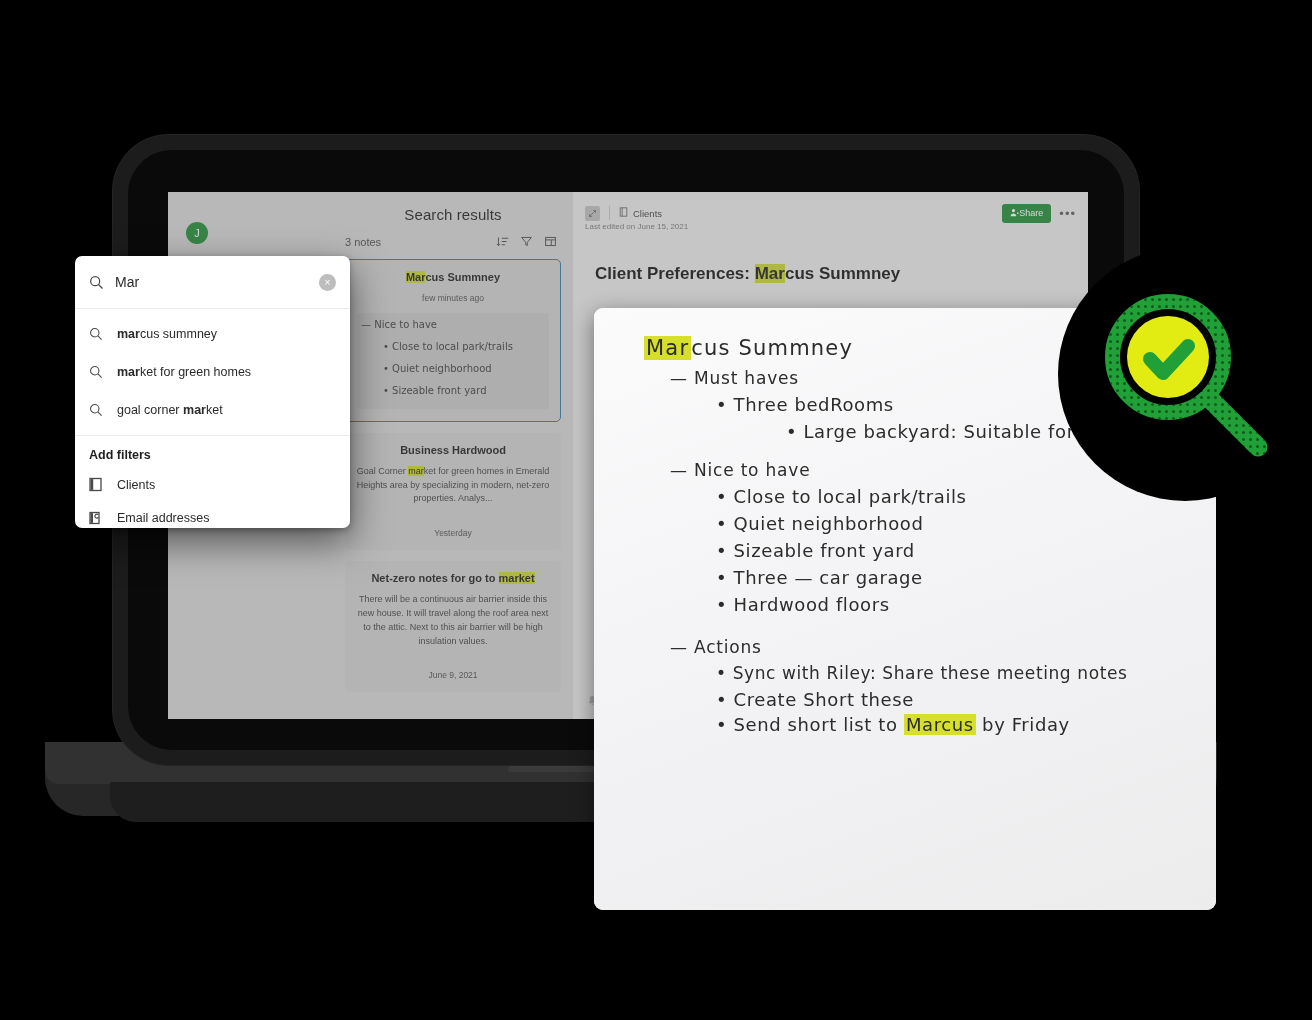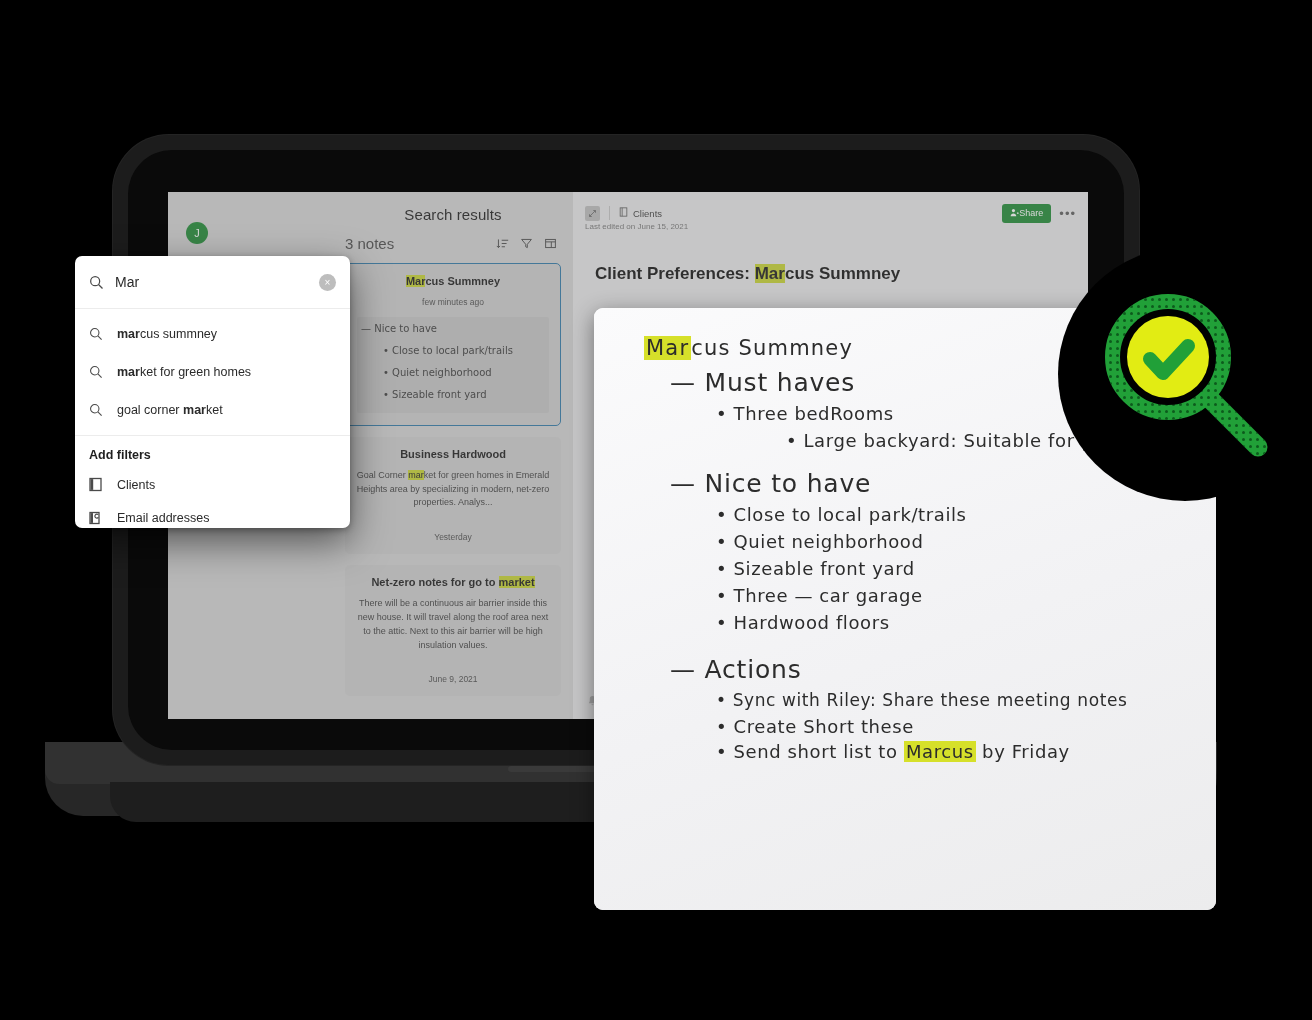--- a/index.html
+++ b/index.html
@@ -59,21 +59,21 @@
   }
   .app-list {
     width:240px; flex:0 0 240px; background:#d4d4d4;
     padding:14px 12px 0 12px; position:relative;text-align:center;
   }
   .list-title { font-size:15px; color:#1c1c1c; font-weight:400; letter-spacing:.1px;}
   .list-sub-row {
     display:flex; align-items:center; justify-content:space-between;
     margin-top:12px; padding-right:2px;
   }
-  .list-count { font-size:15px; color:#4a4a4a; }
+  .list-count { font-size:11px; color:#4a4a4a; }
   .list-icons { display:flex; gap:9px; align-items:center; }
   .list-icons svg { display:block; }
 
   .note-card {
     margin-top:11px; background:#cfcfcf; border-radius:5px;
     padding:10px 11px 12px 11px; position:relative;
   }
   .note-card.selected { border:1.5px solid #2f79a8; background:#cfcfcf; }
   .nc-title { font-size:11px; font-weight:700; color:#1b1b1b; line-height:1.3; }
   .nc-date { font-size:8.5px; color:#4d4d4d; margin-top:9px; }
@@ -127,21 +127,21 @@
   .hand-page .paper {
     position:absolute; inset:0;
     background:linear-gradient(160deg,#fbfbfc 0%,#f2f2f4 55%,#ececed 100%);
   }
   .hw-layer { position:absolute; inset:0; padding:28px 10px 0 24px; }
   .hw {
     font-family:"DejaVu Sans", sans-serif;
     color:#2c2c2c; white-space:nowrap;
   }
   .hw-h { font-size:21px; letter-spacing:1.2px; }
-  .hw-sec { font-size:25px; letter-spacing:.8px; }
+  .hw-sec { font-size:17px; letter-spacing:.8px; }
   .hw-li { font-size:18px; letter-spacing:.6px; }
   .hw-row { margin-bottom:2px; }
   .mark { background:#d6e02a; padding:0 2px; }
 
   
   .modal {
     position:absolute; left:75px; top:256px; width:275px; height:272px;
     background:#fff; border-radius:7px;
     box-shadow:0 14px 38px rgba(0,0,0,.55), 0 2px 6px rgba(0,0,0,.3);
     overflow:hidden;

